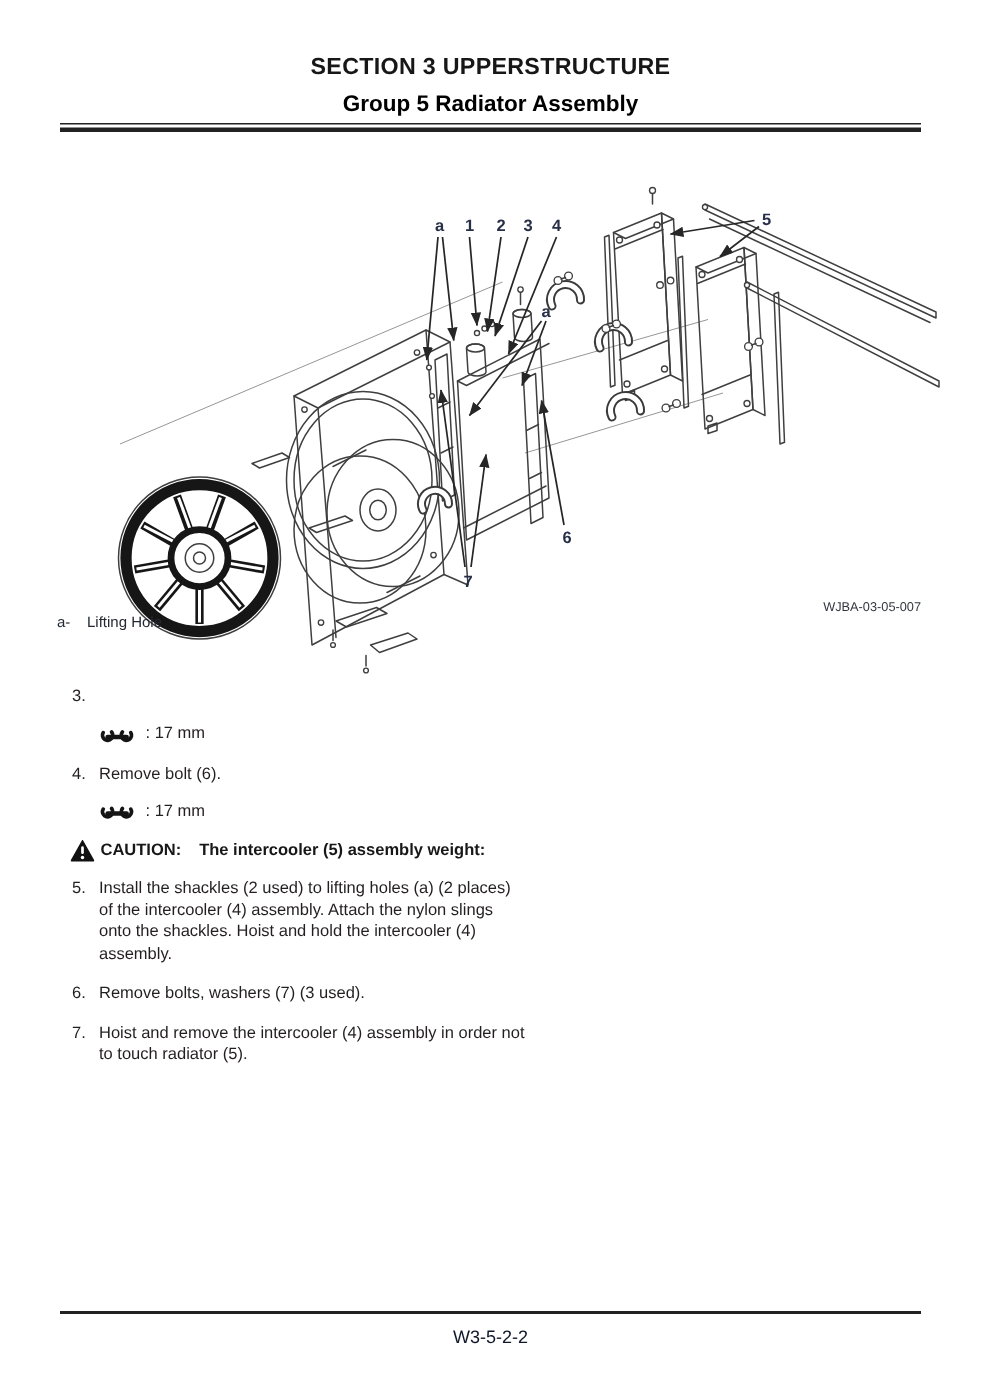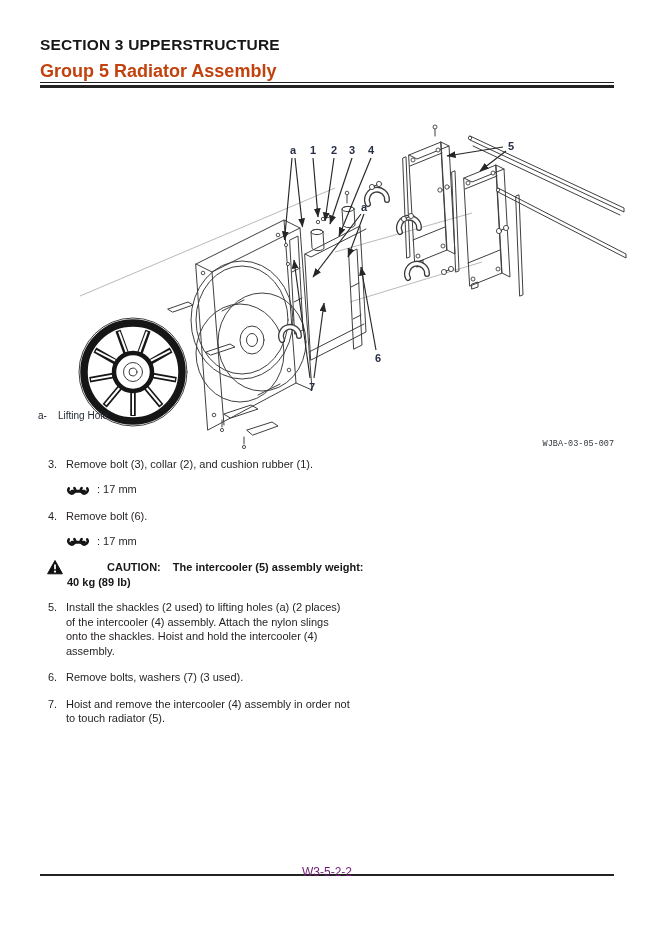--- a/index.html
+++ b/index.html
@@ -1,45 +1,45 @@
 <!DOCTYPE html>
 <html><head>
 <meta charset="utf-8">
 <style>
   html,body{margin:0;padding:0;background:#ffffff;}
   .page{
     position:relative;width:659px;height:927px;background:#fff;overflow:hidden;
     font-family:"Liberation Sans","DejaVu Sans",sans-serif;color:#231f20;
   }
   
-  .hdr{position:absolute;left:40px;top:0;width:574px;text-align:left;}
+  .hdr{position:absolute;left:40px;top:0;width:574px;text-align:center;}
   .hdr h1{margin:36px 0 0 0;font-size:15.5px;font-weight:700;color:#171717;letter-spacing:.2px;}
-  .hdr h2{margin:7px 0 0 0;font-size:18px;font-weight:700;color:#c2410c;}
+  .hdr h2{margin:7px 0 0 0;font-size:15px;font-weight:700;color:#000000;}
   .rule2{position:absolute;left:40px;top:82px;width:574px;}
   .rule2 .a{height:1px;background:#222;}
   .rule2 .b{height:3px;background:#222;margin-top:1.5px;}
   
   .fig-svg{position:absolute;left:0;top:0;}
   .fig-legend{position:absolute;left:38px;top:410px;font-size:10px;color:#232833;}
   .fig-legend .k{display:inline-block;width:20px;}
-  .fig-ref{position:absolute;right:45px;top:439px;font-size:8.5px;color:#33373f;font-family:Liberation Mono, monospace;}
+  .fig-ref{position:absolute;right:45px;top:399px;font-size:8.5px;color:#33373f;}
   
   .steps{position:absolute;left:48px;top:457px;width:320px;font-size:11px;line-height:14.5px;}
   .step{display:flex;margin-bottom:12px;}
   .step .n{flex:none;width:18px;}
   .step .t{width:284px;}
   .tool{display:flex;align-items:flex-end;margin:0 0 12px 18px;gap:7px;height:13px;}
   .tool .sz{font-size:11px;}
   .caution{position:relative;padding-left:19px;margin:2px 0 10px 0;font-weight:700;line-height:15px;color:#171717;}
   .caution .row1{display:flex;}
-  .caution .cl{margin-right:12px;margin-left:40px;}
+  .caution .cl{margin-right:12px;}
   .caution .ci{position:absolute;left:-1px;top:0px;}
   
   .frule{position:absolute;left:40px;top:874px;width:574px;height:1.5px;background:#222;}
-  .pcode{position:absolute;left:40px;top:865px;width:574px;text-align:center;font-size:12px;color:#701a75;}
+  .pcode{position:absolute;left:40px;top:884px;width:574px;text-align:center;font-size:12px;color:#0f172a;}
   
   .ln{fill:none;stroke:#3f3f3f;stroke-width:1;stroke-linejoin:round;stroke-linecap:round;}
   .thin{fill:none;stroke:#8a8a8a;stroke-width:.6;}
   .hv{fill:none;stroke:#161616;}
   .tube{fill:none;stroke:#3a3a3a;stroke-width:6;stroke-linecap:round;}
   .tubein{fill:none;stroke:#ffffff;stroke-width:3.4;stroke-linecap:round;}
   .arrow{fill:none;stroke:#262626;stroke-width:1.15;}
   .lbl{font-family:"Liberation Sans",sans-serif;font-size:11px;font-weight:700;fill:#272e47;text-anchor:middle;}
   .dot{fill:#fff;stroke:#3f3f3f;stroke-width:.9;}
 </style>
@@ -242,21 +242,20 @@
 
   <div class="fig-legend">
     <span class="k">a-</span><span>Lifting Hole</span>
   </div>
   <div class="fig-ref">WJBA-03-05-007</div>
 
   <div class="steps">
 
     <div class="step">
       <span class="n">3.</span>
-      <span class="t">Remove bolt (3), collar (2), and cushion rubber (1).</span>
     </div>
     <div class="tool">
       <svg width="24" height="12" viewBox="0 0 24 12">
         <g stroke="#141414" fill="none" stroke-linecap="round">
           <line x1="5.8" y1="6.3" x2="18.4" y2="6.3" stroke-width="3.1"></line>
           <path d="M2.8,3.4 A3.4,3.4 0 1 0 8.4,3.0" stroke-width="2.5"></path>
           <path d="M15.6,3.0 A3.4,3.4 0 1 0 21.2,3.4" stroke-width="2.5"></path>
         </g>
       </svg>
       <span class="sz">: 17 mm</span>
@@ -280,21 +279,20 @@
     <div class="caution">
       <svg class="ci" width="16" height="15" viewBox="0 0 16 15">
         <path d="M8,0.5 L15.4,13.8 L0.6,13.8 Z" fill="#111" stroke="#111" stroke-width="1" stroke-linejoin="round"></path>
         <rect x="7.1" y="4.2" width="1.8" height="5.2" rx="0.9" fill="#fff"></rect>
         <circle cx="8" cy="11.6" r="1.15" fill="#fff"></circle>
       </svg>
       <div class="row1">
         <span class="cl">CAUTION:</span>
         <span>The intercooler (5) assembly weight:</span>
       </div>
-      <div>40 kg (89 lb)</div>
     </div>
 
     <div class="step">
       <span class="n">5.</span>
       <span class="t">Install the shackles (2 used) to lifting holes (a) (2 places) of the intercooler (4) assembly. Attach the nylon slings onto the shackles. Hoist and hold the intercooler (4) assembly.</span>
     </div>
 
     <div class="step">
       <span class="n">6.</span>
       <span class="t">Remove bolts, washers (7) (3 used).</span>

